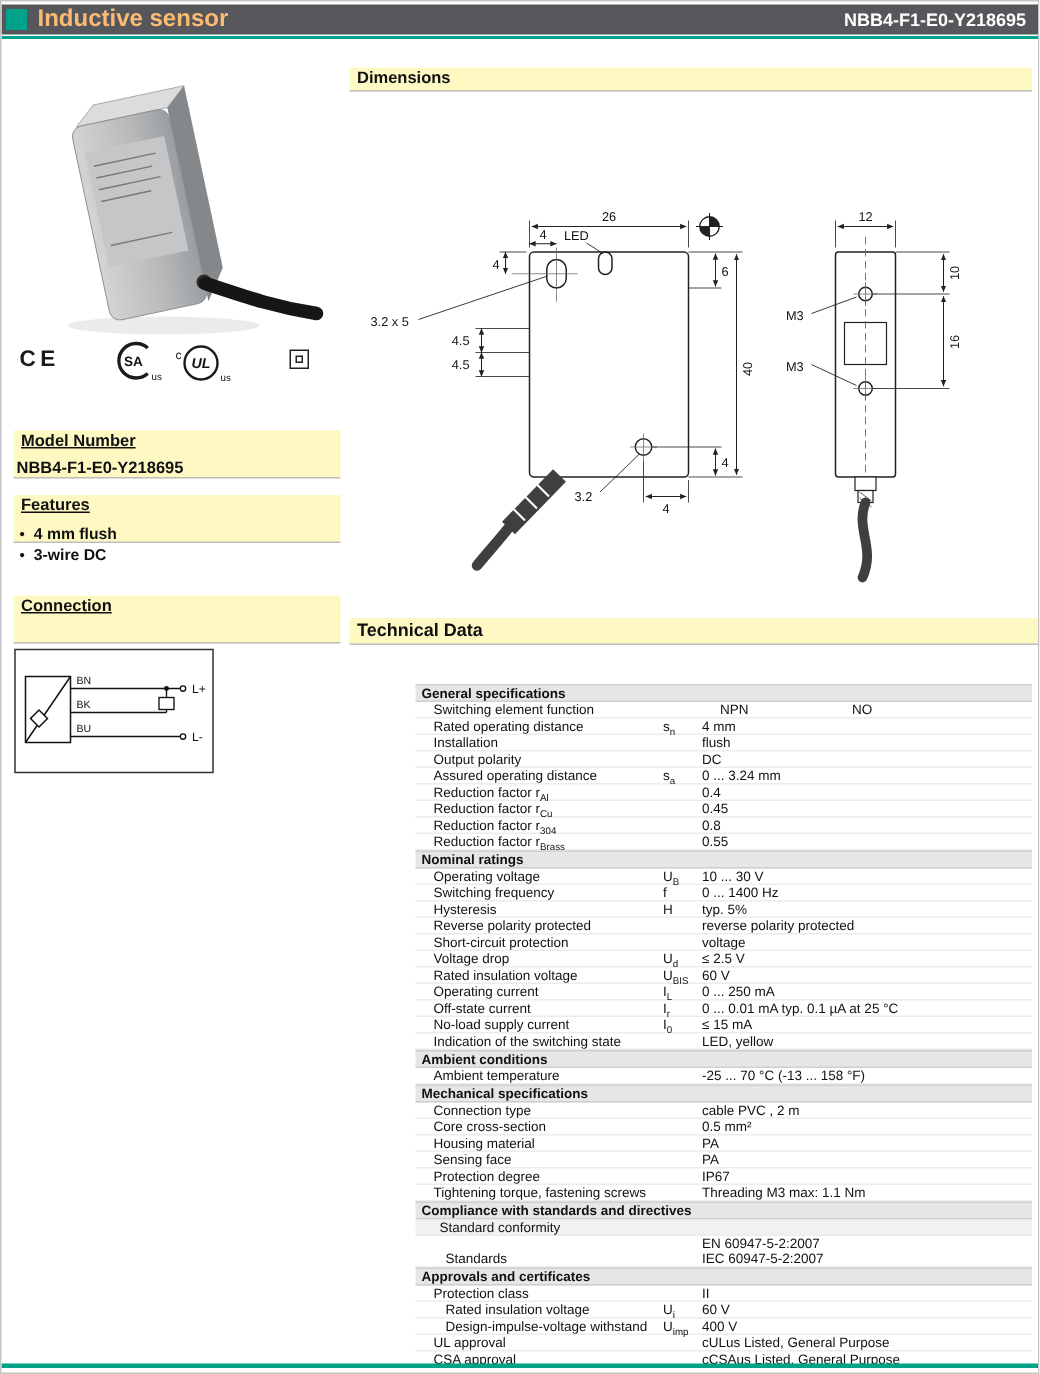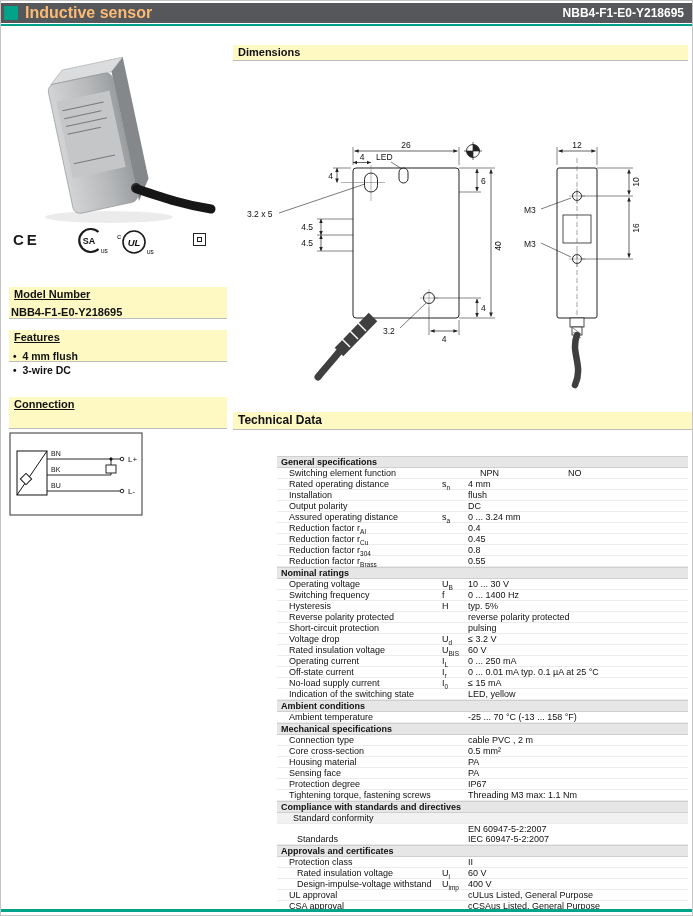--- a/index.html
+++ b/index.html
@@ -336,26 +336,26 @@
         <div class="tvalue"><span>typ. 5%</span></div>
       </div>
       <div class="trow row">
         <div class="tlabel"><span>Reverse polarity protected</span></div>
         <div class="tsym"></div>
         <div class="tvalue"><span>reverse polarity protected</span></div>
       </div>
       <div class="trow row">
         <div class="tlabel"><span>Short-circuit protection</span></div>
         <div class="tsym"></div>
-        <div class="tvalue"><span>pulsing</span></div>
+        <div class="tvalue"><span>voltage</span></div>
       </div>
       <div class="trow row">
         <div class="tlabel"><span>Voltage drop</span></div>
         <div class="tsym"><span>U</span><sub>d</sub></div>
-        <div class="tvalue"><span>≤ 3.2 V</span></div>
+        <div class="tvalue"><span>≤ 2.5 V</span></div>
       </div>
       <div class="trow row">
         <div class="tlabel"><span>Rated insulation voltage</span></div>
         <div class="tsym"><span>U</span><sub>BIS</sub></div>
         <div class="tvalue"><span>60 V</span></div>
       </div>
       <div class="trow row">
         <div class="tlabel"><span>Operating current</span></div>
         <div class="tsym"><span>I</span><sub>L</sub></div>
         <div class="tvalue"><span>0 ... 250 mA</span></div>

